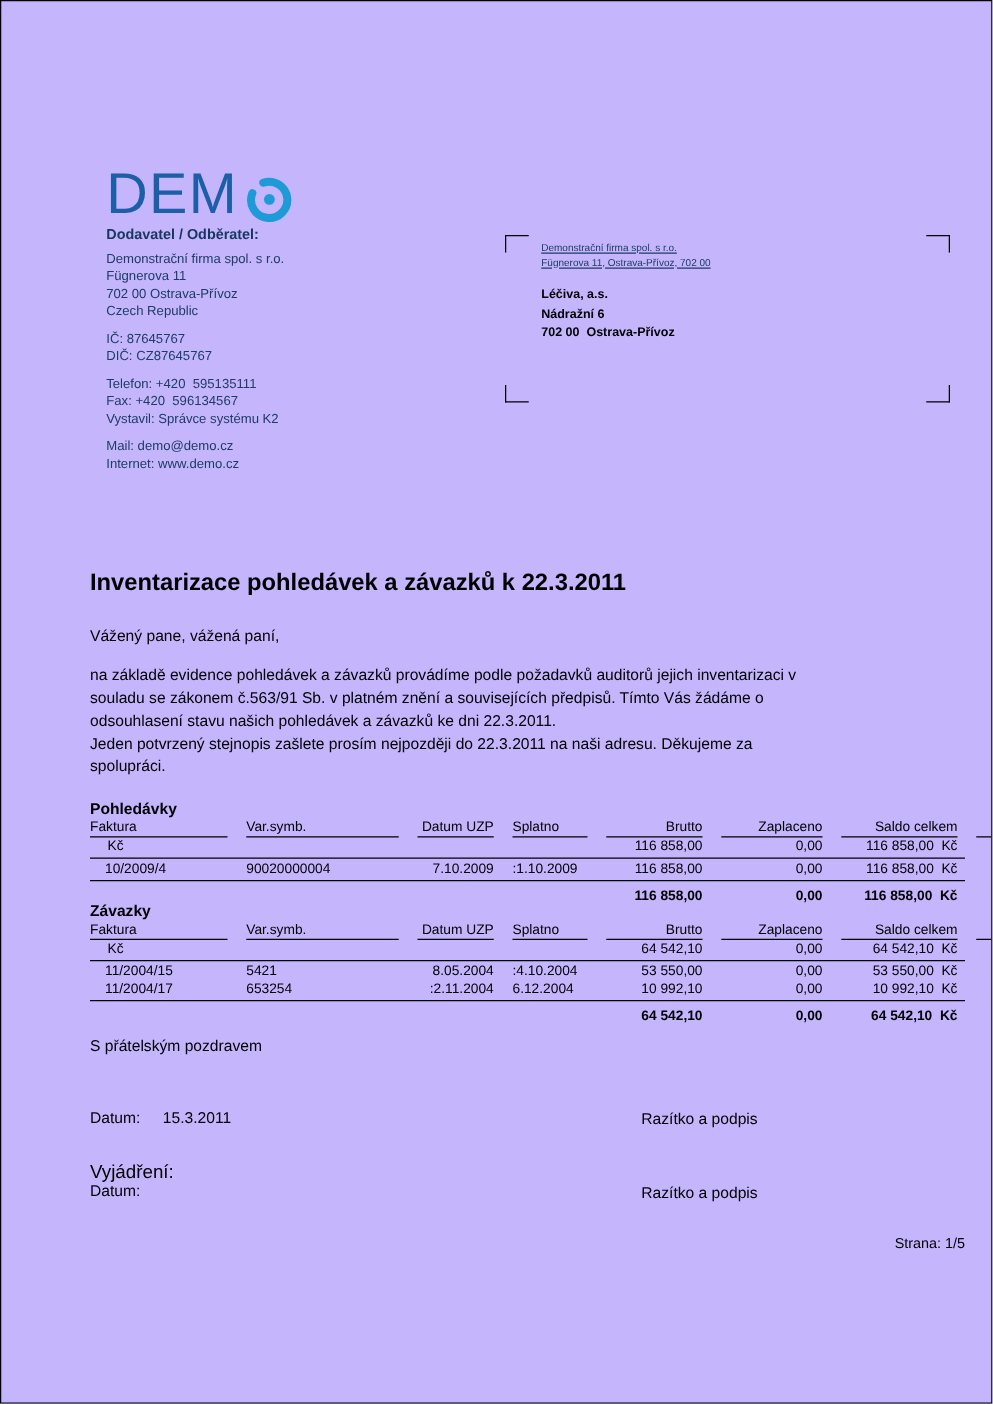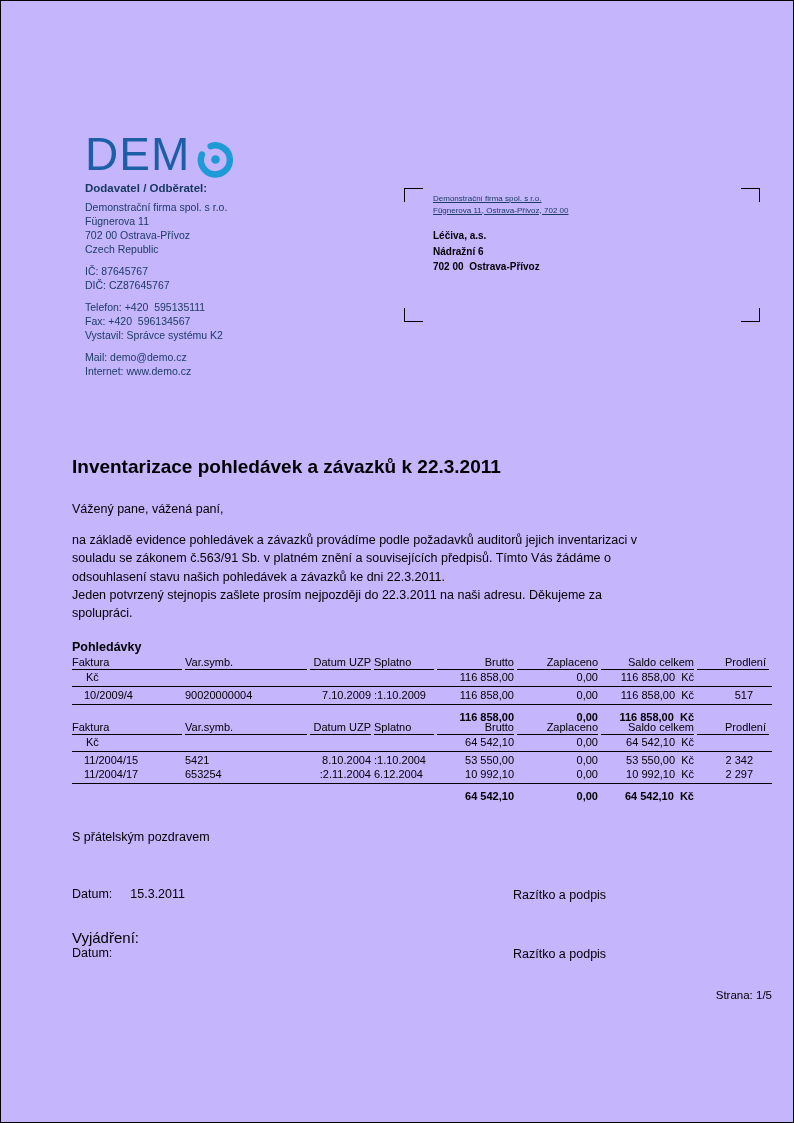--- a/index.html
+++ b/index.html
@@ -35,21 +35,21 @@
   .title { left:71px; top:455px; font-size:19px; font-weight:bold; }
   .salutation { left:71px; top:501px; font-size:12.5px; }
   .body-text { left:71px; top:530px; width:690px; font-size:12.5px; line-height:18.3px; white-space:pre-line; }
   .closing { left:71px; top:829px; font-size:12.5px; }
 
   
   .ktable { width:700px; font-size:11px; }
   .t-recv { left:71px; top:639px; }
   .t-pay  { left:71px; top:721px; }
   .theading { font-size:12.5px; font-weight:bold; height:17px; }
-  .trow { display:flex; column-gap:3px; height:14px; line-height:13px; align-items:flex-end; }
+  .trow { display:flex; column-gap:15px; height:14px; line-height:13px; align-items:flex-end; }
   .trow.thead { height:13px; }
   .thead .cell { border-bottom:1px solid #000; }
   .cell { box-sizing:border-box; flex-shrink:0; white-space:pre; overflow:visible; }
   .c-faktura   { width:110px; }
   .c-varsymb   { width:122px; }
   .c-datum     { width:61px; text-align:right; }
   .c-splatno   { width:60px; }
   .c-brutto    { width:77px; text-align:right; }
   .c-zaplaceno { width:81px; text-align:right; }
   .c-saldo     { width:93px; text-align:right; }
@@ -157,20 +157,21 @@
         <span class="cell c-varsymb"></span>
         <span class="cell c-datum"></span>
         <span class="cell c-splatno"></span>
         <span class="cell c-brutto">116 858,00</span>
         <span class="cell c-zaplaceno">0,00</span>
         <span class="cell c-saldo">116 858,00  Kč</span>
         <span class="cell c-prodleni"></span>
       </div>
     </div>
   <div class="abs ktable t-pay" id="tbl-payables">
+      <div class="theading">Závazky</div>
       <div class="trow thead">
         <span class="cell c-faktura">Faktura</span>
         <span class="cell c-varsymb">Var.symb.</span>
         <span class="cell c-datum">Datum UZP</span>
         <span class="cell c-splatno">Splatno</span>
         <span class="cell c-brutto">Brutto</span>
         <span class="cell c-zaplaceno">Zaplaceno</span>
         <span class="cell c-saldo">Saldo celkem</span>
         <span class="cell c-prodleni">Prodlení</span>
       </div>
@@ -181,22 +182,22 @@
         <span class="cell c-splatno"></span>
         <span class="cell c-brutto">64 542,10</span>
         <span class="cell c-zaplaceno">0,00</span>
         <span class="cell c-saldo">64 542,10  Kč</span>
         <span class="cell c-prodleni"></span>
       </div>
       <div class="rule"></div>
       <div class="trow datarow">
         <span class="cell c-faktura">11/2004/15</span>
         <span class="cell c-varsymb">5421</span>
-        <span class="cell c-datum">8.10.2004</span>
-        <span class="cell c-splatno">:1.10.2004</span>
+        <span class="cell c-datum">8.05.2004</span>
+        <span class="cell c-splatno">:4.10.2004</span>
         <span class="cell c-brutto">53 550,00</span>
         <span class="cell c-zaplaceno">0,00</span>
         <span class="cell c-saldo">53 550,00  Kč</span>
         <span class="cell c-prodleni">2 342</span>
       </div>
       <div class="trow datarow">
         <span class="cell c-faktura">11/2004/17</span>
         <span class="cell c-varsymb">653254</span>
         <span class="cell c-datum">:2.11.2004</span>
         <span class="cell c-splatno">6.12.2004</span>

